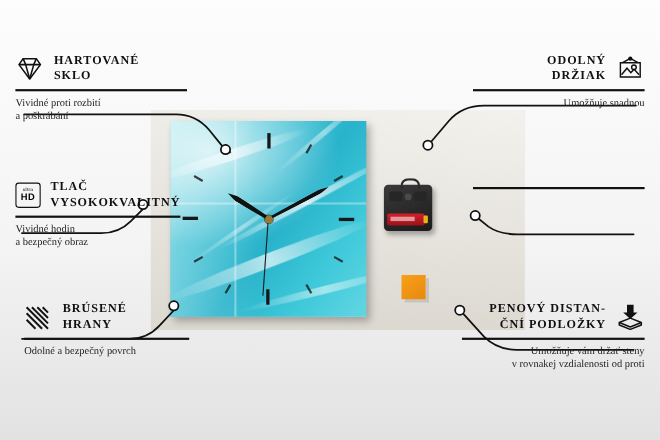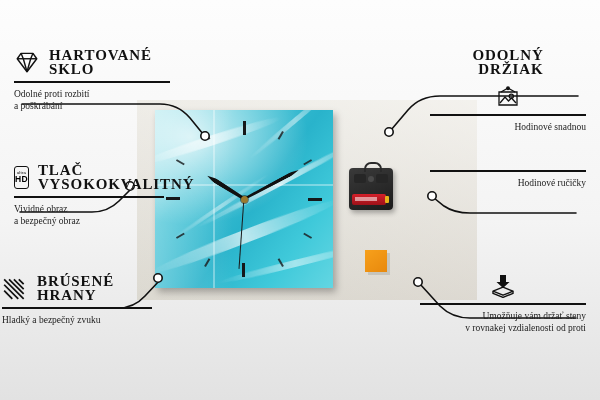--- a/index.html
+++ b/index.html
@@ -77,35 +77,35 @@
   
   .pad{position:absolute;left:228px;top:150px;width:22px;height:22px;
     background:linear-gradient(145deg,#f7a01b,#e8890d);box-shadow:3px 3px 0 rgba(190,188,180,.75);z-index:2;}
 
   
   .wires{position:absolute;inset:0;z-index:5;pointer-events:none;}
 
   
   .feat{position:absolute;z-index:6;}
   .feat .head{display:flex;align-items:center;gap:9px;}
-  .feat .ttl{font-size:15px;font-weight:700;letter-spacing:.9px;line-height:14px;color:#111;
+  .feat .ttl{font-size:11px;font-weight:700;letter-spacing:.9px;line-height:14px;color:#111;
     text-transform:uppercase;}
   .feat .rule{height:1.6px;background:#111;margin:5px 0 5px;}
   .feat .desc{font-size:9.5px;line-height:12.5px;color:#222;}
 
   .left{text-align:left;}
   .left .head{flex-direction:row;}
   .right{text-align:right;}
-  .right .head{flex-direction:column;justify-content:flex-end;}
+  .right .head{flex-direction:row;justify-content:flex-end;}
 
   .ico{flex:0 0 auto;width:26px;height:24px;display:block;}
 
   .f1{left:14px;top:48px;width:156px;}
   .f2{left:14px;top:163px;width:150px;}
-  .f3{left:2px;top:274px;width:150px;}
+  .f3{left:22px;top:274px;width:150px;}
   .f4{left:430px;top:48px;width:156px;}
   .f5{left:430px;top:165px;width:156px;}
   .f6{left:420px;top:274px;width:166px;}
 
   .hdbox{width:24px;height:21px;border:1.6px solid #111;border-radius:3px;
     display:flex;flex-direction:column;align-items:center;justify-content:center;line-height:1;}
   .hdbox b{font-size:8.5px;font-weight:700;letter-spacing:.3px;font-family:"Liberation Sans",sans-serif;}
   .hdbox span{font-size:4.4px;letter-spacing:.2px;font-family:"Liberation Sans",sans-serif;}
 </style>
 </head>
@@ -211,37 +211,37 @@
             <path d="M6.5,3 L8.6,8 L12,20"></path>
             <path d="M17.5,3 L15.4,8 L12,20"></path>
         </g>
       </svg>
       <div>
         <div class="ttl">HARTOVANÉ</div>
         <div class="ttl">SKLO</div>
       </div>
     </div>
     <div class="rule"></div>
-    <div class="desc">Odolné proti rozbití</div>
+    <div class="desc">Vividné proti rozbití</div>
     <div class="desc">a poškrábání</div>
   </div>
 
   <div class="feat left f2">
     <div class="head">
       <div class="hdbox">
         <span>ultra</span>
         <b>HD</b>
       </div>
       <div>
         <div class="ttl">TLAČ</div>
         <div class="ttl">VYSOKOKVALITNÝ</div>
       </div>
     </div>
     <div class="rule"></div>
-    <div class="desc">Vividné obraz</div>
+    <div class="desc">Vividné hodin</div>
     <div class="desc">a bezpečný obraz</div>
   </div>
 
   <div class="feat left f3">
     <div class="head">
       <svg class="ico" viewBox="0 0 24 22">
         <g stroke="#111" stroke-width="1.6">
           <path d="M2,3 L20,21"></path>
             <path d="M6.5,3 L20,16.5"></path>
             <path d="M11,3 L20,12"></path>
@@ -249,50 +249,53 @@
             <path d="M2,8 L15,21"></path>
             <path d="M2,13.5 L9.5,21"></path>
         </g>
       </svg>
       <div>
         <div class="ttl">BRÚSENÉ</div>
         <div class="ttl">HRANY</div>
       </div>
     </div>
     <div class="rule"></div>
-    <div class="desc">Hladký a bezpečný zvuku</div>
+    <div class="desc">Odolné a bezpečný povrch</div>
   </div>
 
   <div class="feat right f4">
     <div class="head">
       <div>
         <div class="ttl">ODOLNÝ</div>
         <div class="ttl">DRŽIAK</div>
       </div>
       <svg class="ico" viewBox="0 0 26 22">
         <g fill="none" stroke="#111" stroke-width="1.3">
           <path d="M4,6 H22 V19 H4 Z"></path>
           <path d="M13,2 L6,6 M13,2 L20,6"></path>
           <circle cx="13" cy="2.3" r="1.3" fill="#111"></circle>
           <path d="M5,17 L10,11 L13.5,15 L16.5,12 L21,17"></path>
           <circle cx="16.3" cy="10.2" r="2.1"></circle>
         </g>
       </svg>
     </div>
     <div class="rule"></div>
-    <div class="desc">Hodinové snadnou</div>
+    <div class="desc">Umožňuje snadnou</div>
   </div>
 
   <div class="feat right f5">
     <div class="rule"></div>
-    <div class="desc">Hodinové ručičky</div>
   </div>
 
   <div class="feat right f6">
     <div class="head">
+      <div>
+        <div class="ttl">PENOVÝ DISTAN-</div>
+        <div class="ttl">ČNÍ PODLOŽKY</div>
+      </div>
       <svg class="ico" viewBox="0 0 26 24">
         <g fill="none" stroke="#111" stroke-width="1.4" stroke-linejoin="round">
           <path d="M10,1 h6 v7 h3.5 L13,14 L6.5,8 H10 Z" fill="#111" stroke="none"></path>
           <path d="M13,13.2 L23,17.2 L13,21.2 L3,17.2 Z"></path>
           <path d="M3,17.2 v2.2 L13,23.4 L23,19.4 v-2.2"></path>
         </g>
       </svg>
     </div>
     <div class="rule"></div>
     <div class="desc">Umožňuje vám držať steny</div>

